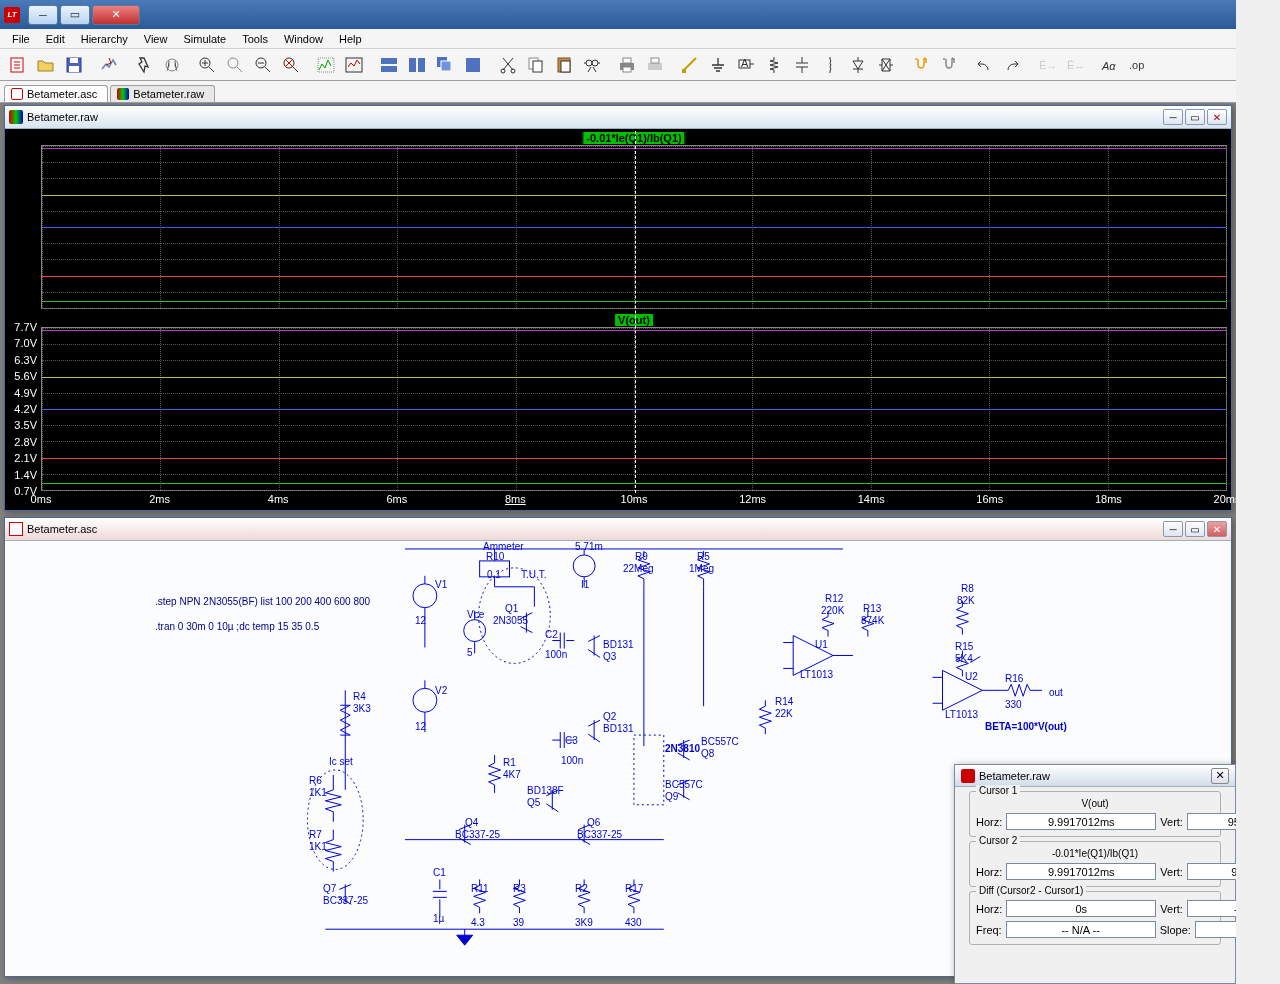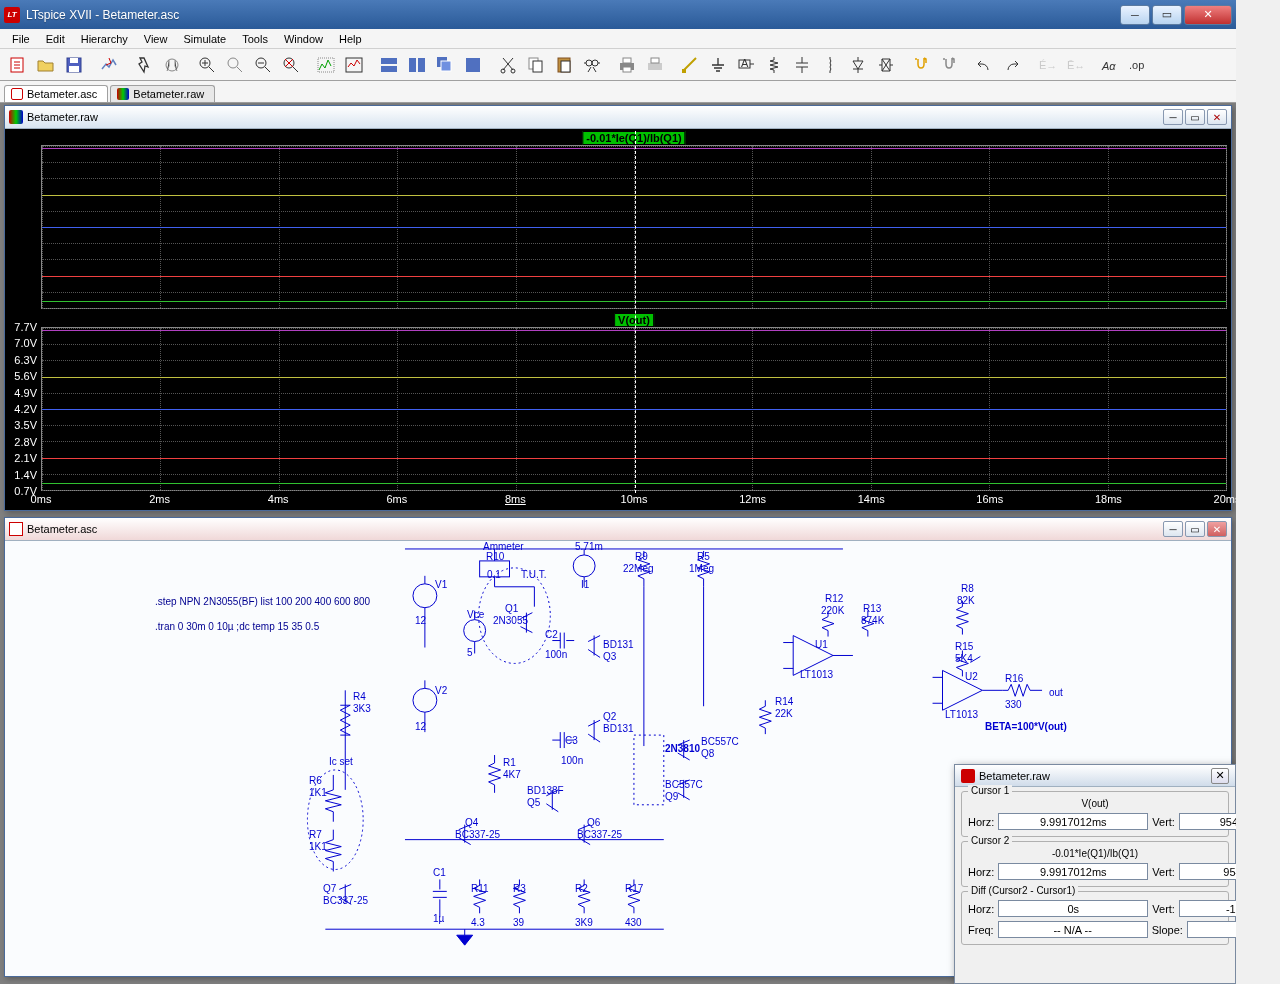--- a/index.html
+++ b/index.html
@@ -61,34 +61,33 @@
   .sch-canvas{position:absolute;left:0;top:0;width:100%;height:100%;}
   .sch-text{position:absolute;font-family:Arial;font-size:10px;color:#0000d0;white-space:nowrap;}
   .sch-text.dir{color:#000090;}
 
   
   .cursorpanel { position:absolute; background:#f0f0f0; border:1px solid #7a8aa0; box-shadow: 2px 2px 8px rgba(0,0,0,.4);}
   .cp-title{height:22px;background:linear-gradient(#fff,#d0dcea);display:flex;align-items:center;padding:0 6px;border-bottom:1px solid #a0b0c0;}
   .cp-title .cicon{width:14px;height:14px;background:#c00;border-radius:2px;margin-right:4px;}
   .cp-title .ctxt{flex:1;}
   .cp-title .cx{width:18px;height:16px;border:1px solid #888;border-radius:2px;display:flex;align-items:center;justify-content:center;background:linear-gradient(#fff,#dde);}
-  .cp-body{padding:4px 6px;}
+  .cp-body{padding:4px 14px;}
   .cp-group{border:1px solid #b0b0b0;border-radius:3px;padding:4px 6px 6px;margin-bottom:4px;position:relative;}
   .cp-group .lg{position:absolute;top:-7px;left:6px;background:#f0f0f0;padding:0 3px;font-size:10px;}
   .cp-row{display:flex;align-items:center;gap:4px;margin-top:4px;}
   .cp-row label{width:30px;}
   .cp-row input{flex:1;border:1px solid #7a8aa0;padding:1px 3px;background:#fff;height:17px;text-align:center;font-size:11px;}
   .cp-center{text-align:center;font-size:10px;margin:2px 0;}
 </style>
 </head>
 <body>
 
 <div class="titlebar">
   <div class="app-icon">LT</div>
-  <div class="title">LTspice XVII - Betameter.asc</div>
   <div class="win-btns">
     <div class="win-btn">─</div>
     <div class="win-btn">▭</div>
     <div class="win-btn close">✕</div>
   </div>
 </div>
 
 <div class="menubar">
   <span>File</span>
   <span>Edit</span>

